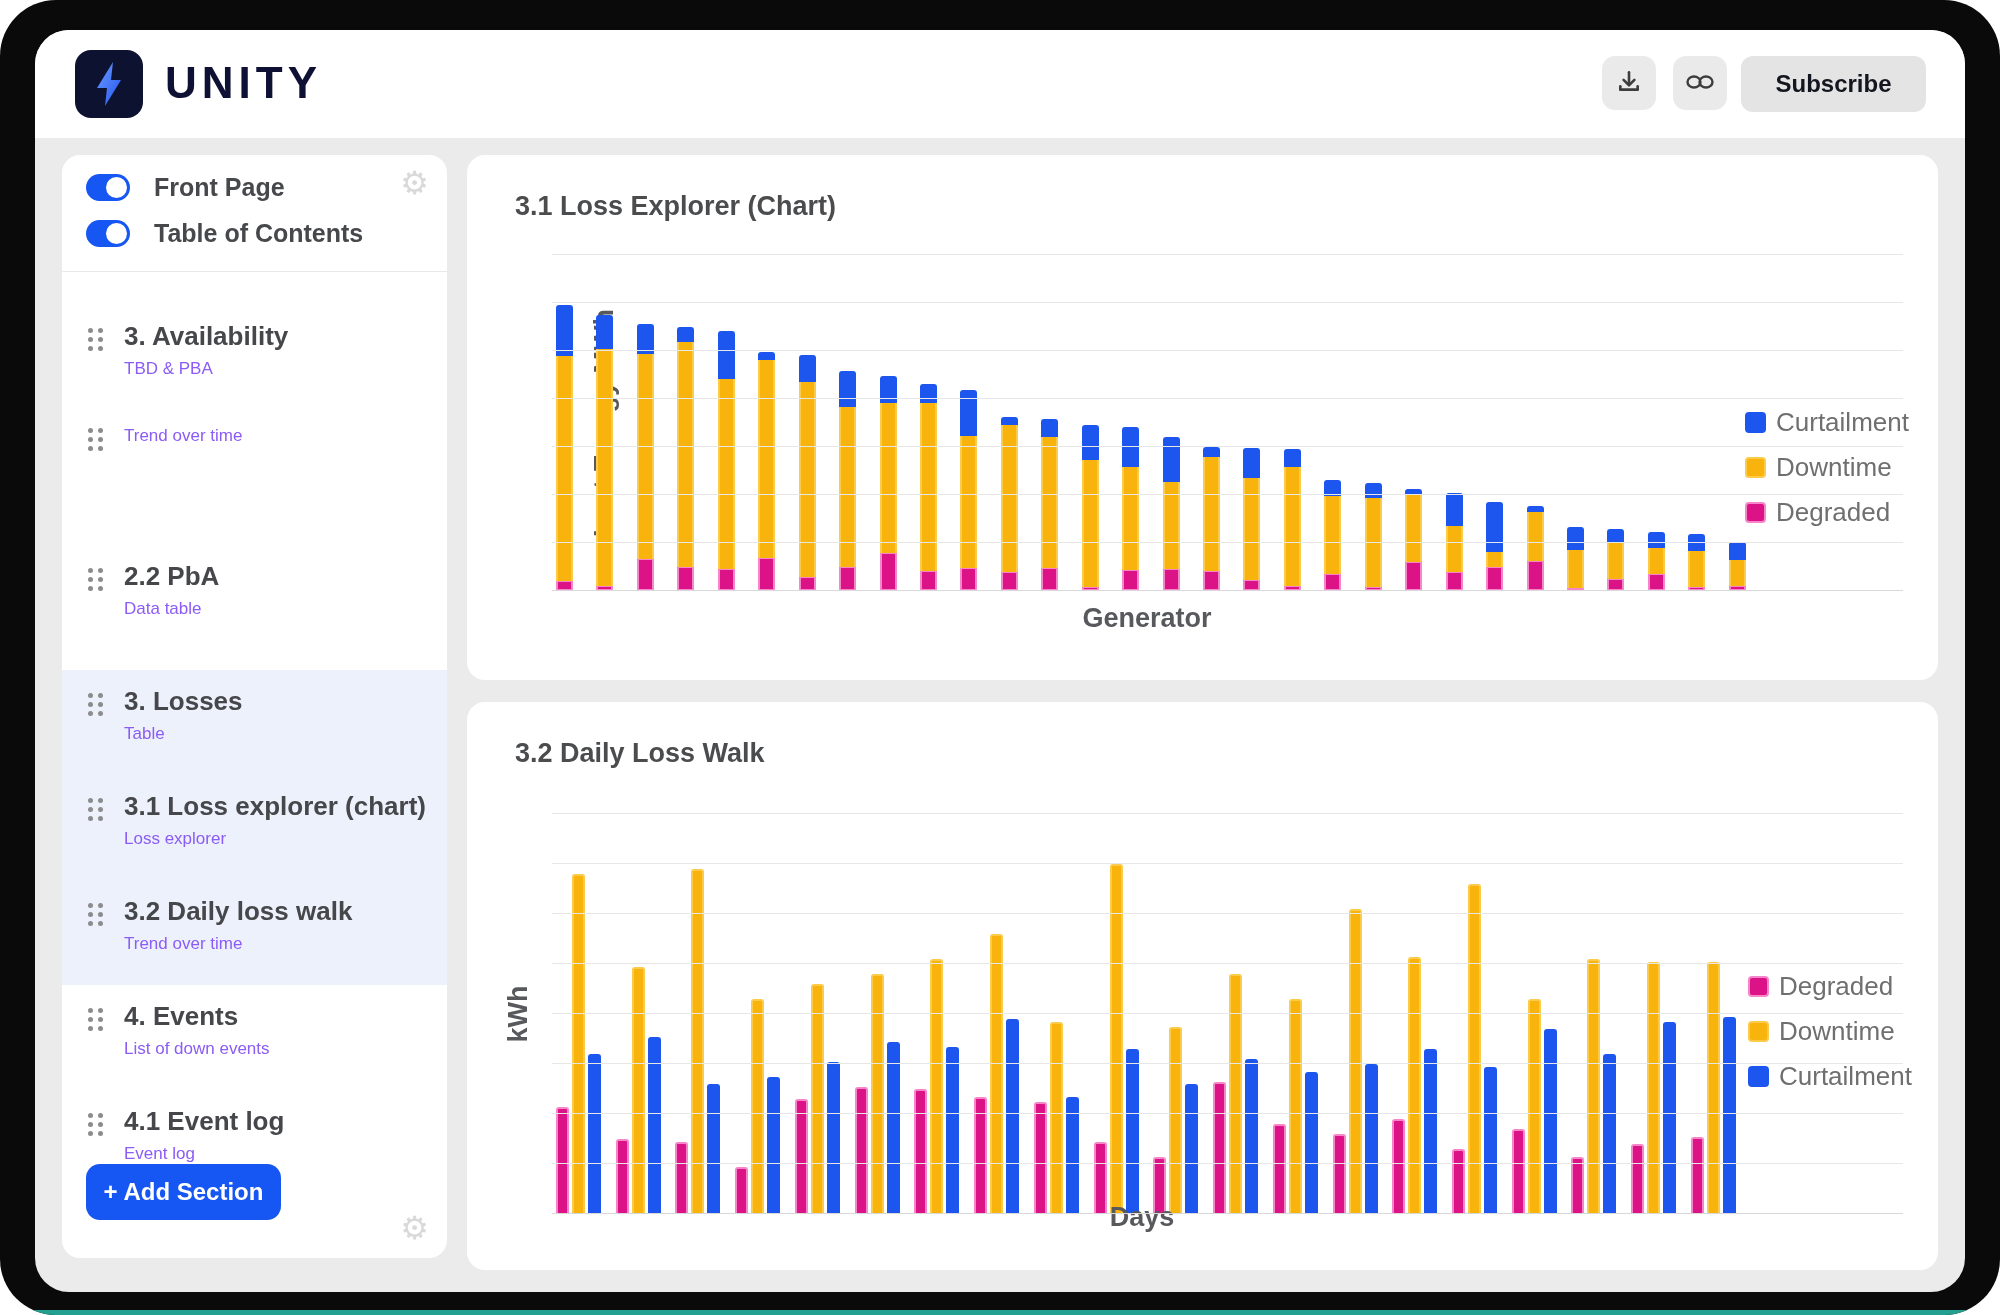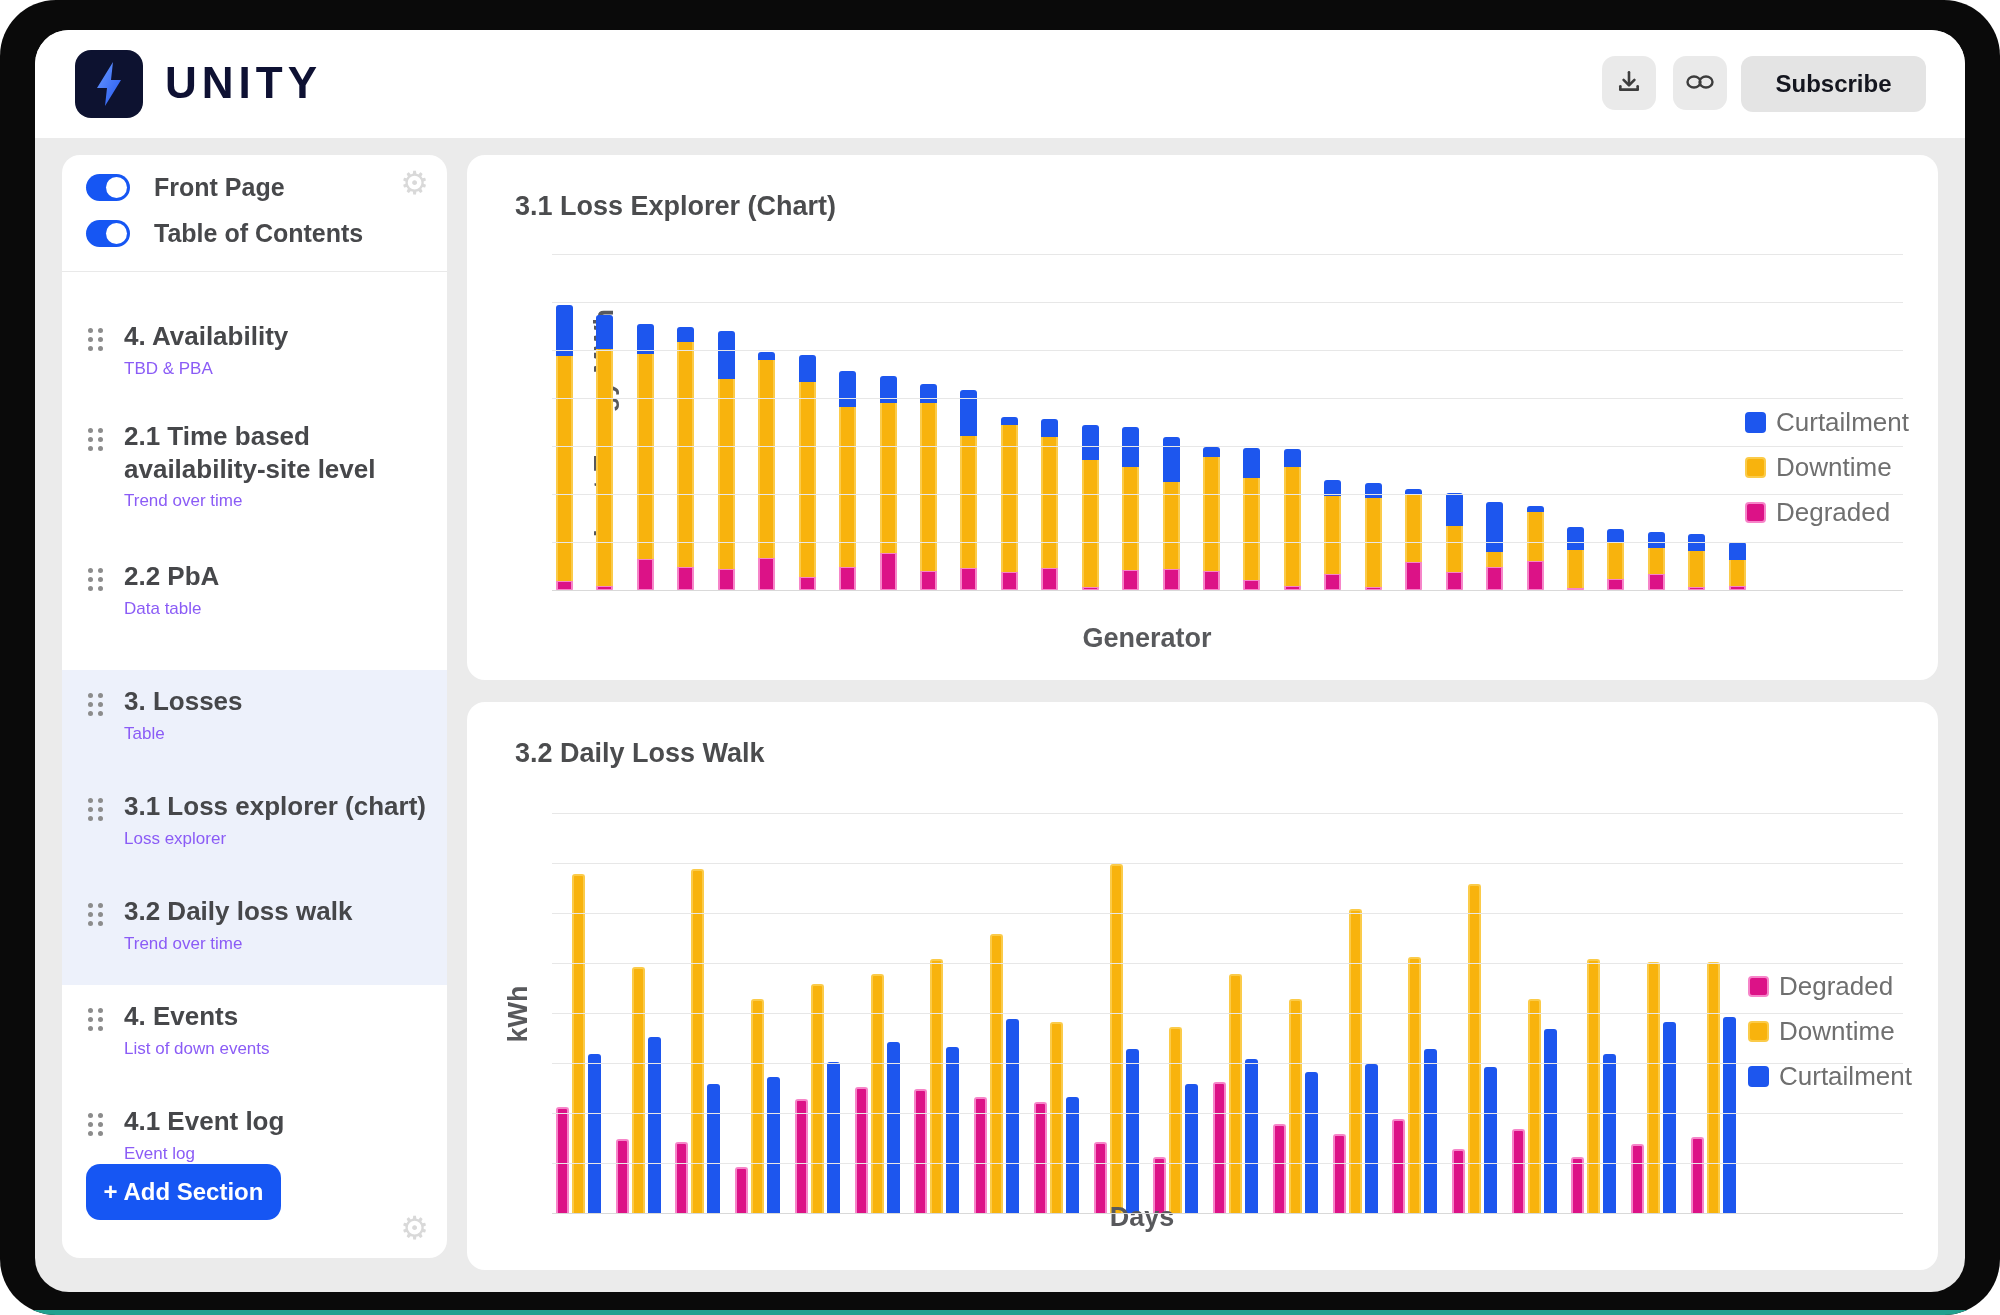--- a/index.html
+++ b/index.html
@@ -132,33 +132,32 @@
           <div class="highlight-block" style="top: 515px; height: 315px;"></div>
           <div class="section-item" style="top: 165px;">
             <span class="drag-handle">
               <i></i>
               <i></i>
               <i></i>
               <i></i>
               <i></i>
               <i></i>
             </span>
-            <div class="section-title">4. Availability</div>
+            <div class="section-title">3. Availability</div>
             <div class="section-sub">TBD &amp; PBA</div>
           </div>
           <div class="section-item" style="top: 265px;">
             <span class="drag-handle">
               <i></i>
               <i></i>
               <i></i>
               <i></i>
               <i></i>
               <i></i>
             </span>
-            <div class="section-title">2.1 Time based availability-site level</div>
             <div class="section-sub">Trend over time</div>
           </div>
           <div class="section-item" style="top: 405px;">
             <span class="drag-handle">
               <i></i>
               <i></i>
               <i></i>
               <i></i>
               <i></i>
               <i></i>
@@ -394,21 +393,21 @@
             </div>
             <div class="legend-entry">
               <span class="legend-swatch" style="background: rgb(248, 179, 13); border: 2px solid rgb(251, 203, 73);"></span>
               <span class="legend-text">Downtime</span>
             </div>
             <div class="legend-entry">
               <span class="legend-swatch" style="background: rgb(220, 18, 135); border: 2px solid rgb(246, 133, 201);"></span>
               <span class="legend-text">Degraded</span>
             </div>
           </div>
-        <div class="xlabel" style="left:0; width:1190px; text-align:center; top:348px;margin-top:20px;">Generator</div>
+        <div class="xlabel" style="left:0; width:1190px; text-align:center; top:348px;">Generator</div>
       <div class="gridline base" style="bottom: 0px;"></div>
           <div class="gridline" style="bottom: 48px;"></div>
           <div class="gridline" style="bottom: 96px;"></div>
           <div class="gridline" style="bottom: 144px;"></div>
           <div class="gridline" style="bottom: 192px;"></div>
           <div class="gridline" style="bottom: 240px;"></div>
           <div class="gridline" style="bottom: 288px;"></div>
           <div class="gridline" style="bottom: 336px;"></div>
         </div>
     </div>

